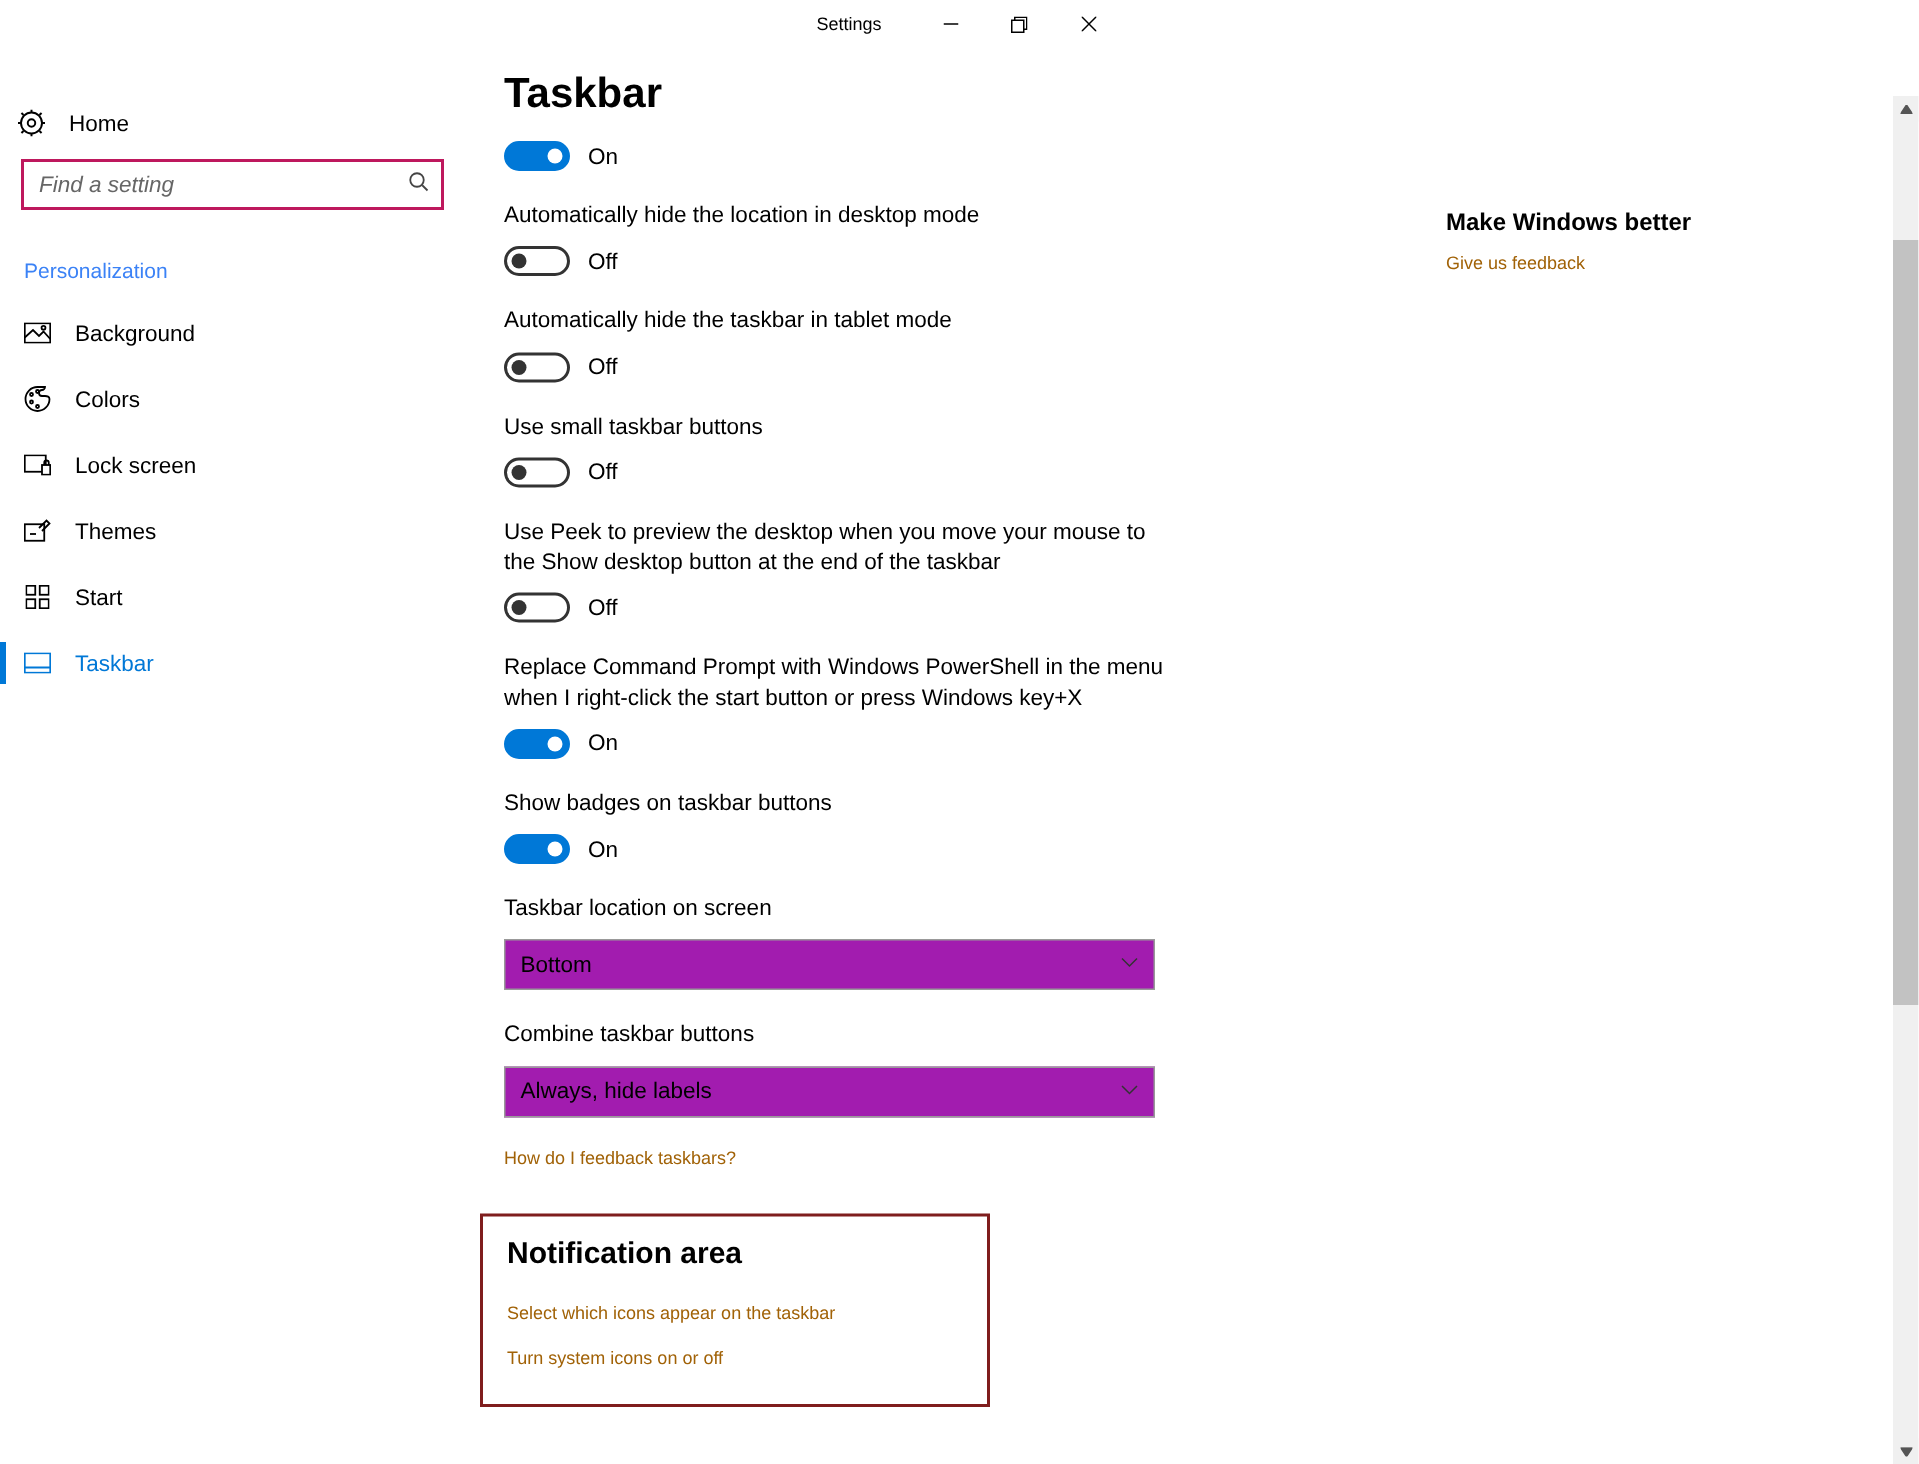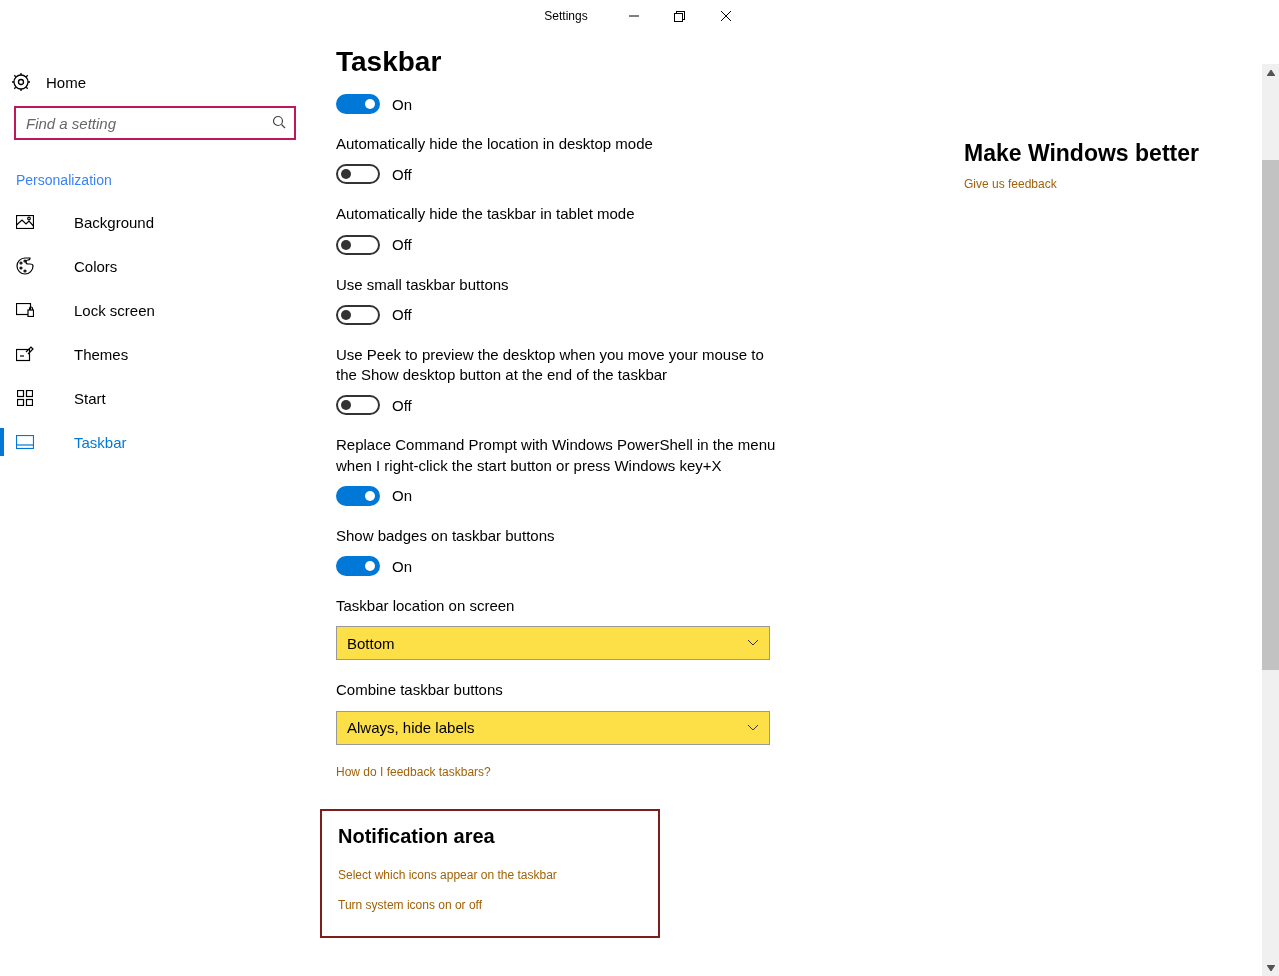--- a/index.html
+++ b/index.html
@@ -84,21 +84,21 @@
   .search-box .search-icon { color:#444; position:absolute; right:8px; }
   .section-label {
     padding: 12px 0 12px 16px;
     font-size: 14px;
     color:#3b82f6;
   }
   .nav-item {
     display:flex; align-items:center;
     height:44px;
     padding-left:16px;
-    gap:40px;
+    gap:16px;
     cursor:pointer;
     position:relative;
     font-size:15px;
   }
   .nav-item.active { color:#0078d7; }
   .nav-item.active::before {
     content:"";
     position:absolute;
     left:0; top:8px; bottom:8px; width:4px;
     background:#0078d7;
@@ -133,34 +133,34 @@
   .toggle-text { font-size:15px; }
 
   .dropdown {
     width:434px; height:34px;
     border:1px solid #999;
     display:flex; align-items:center; justify-content:space-between;
     padding:0 10px;
     margin-top:8px;
     cursor:pointer;
     font-size:15px;
-    background:#fde047;
+    background:#a21caf;
   }
   .dropdown .chev { font-size:11px; color:#333; }
 
   .link { color:#a16207; cursor:pointer; font-size:12px; }
   .help-link { margin: 8px 0 30px 0; }
 
   h2.sub-title {
     font-weight:600; font-size:20px;
     margin: 0 0 20px 0;
   }
 
   
-  .aside-title { font-size:23px; font-weight:600; margin-bottom:10px; }
+  .aside-title { font-size:16px; font-weight:600; margin-bottom:10px; }
 
   
   .highlight-box {
     border:2px solid #7f1d1d;
     padding: 14px 16px 24px 16px;
     width: 340px;
     margin-left:-16px;
   }
   .na-link { margin-bottom:16px; }
 

